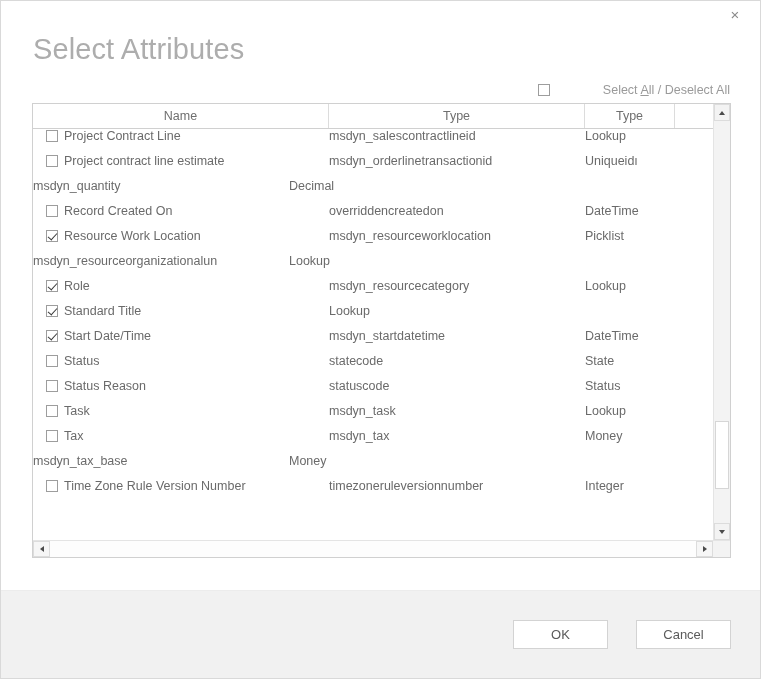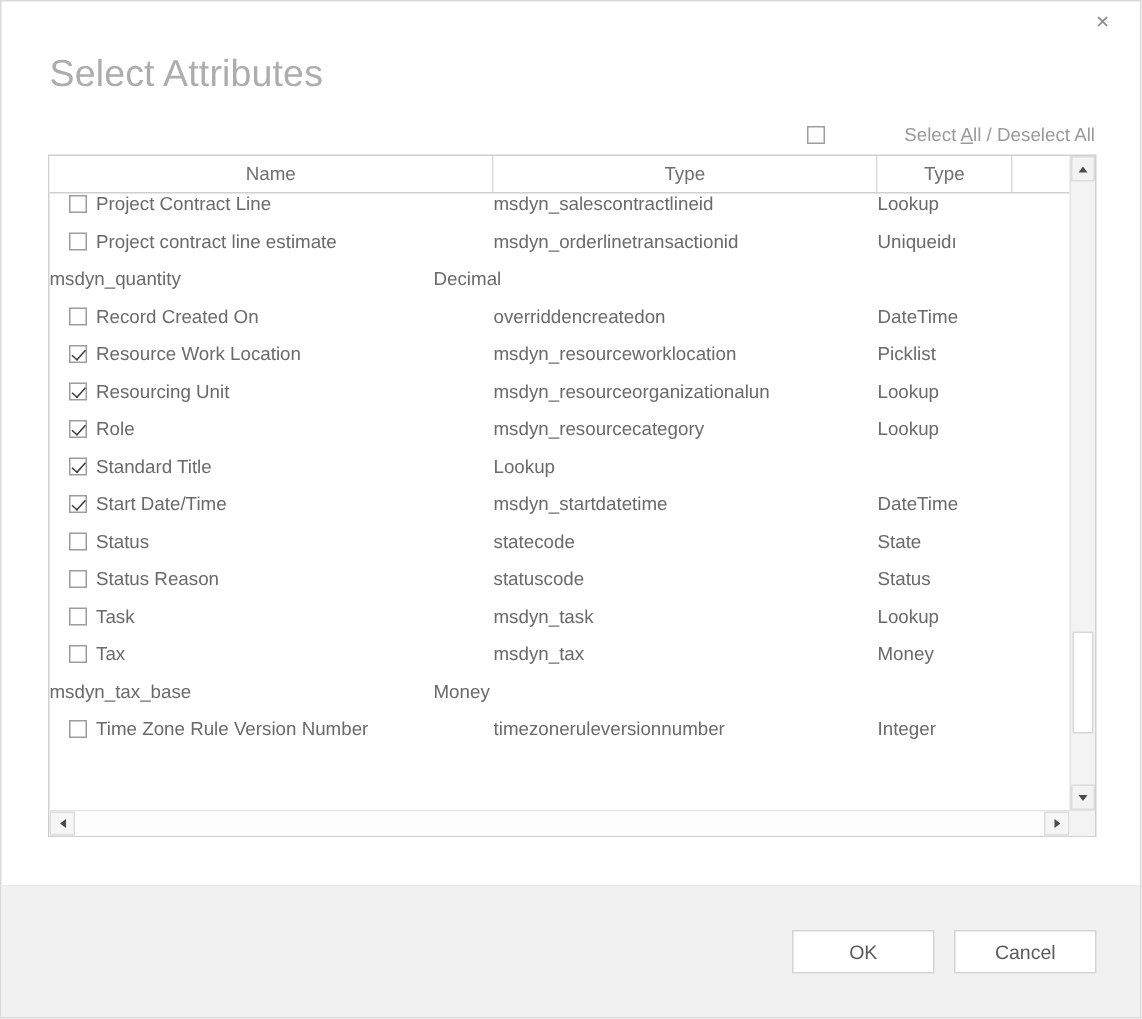--- a/index.html
+++ b/index.html
@@ -43,21 +43,21 @@
     text-align: center;
     font-size: 15px;
     color: #8a8a8a;
     cursor: pointer;
     user-select: none;
     font-family: "Liberation Sans", sans-serif;
   }
 
   .page-title {
     margin: 12px 0 0 32px;
-    font-size: 25px;
+    font-size: 29px;
     font-weight: 400;
     color: #adadad;
     letter-spacing: 0.1px;
     line-height: 36px;
     flex: 0 0 auto;
     font-family: "Liberation Sans", sans-serif;
   }
 
   
   .selectall-row {
@@ -280,21 +280,21 @@
   }
   .btn {
     width: 95px;
     height: 29px;
     background: #ffffff;
     border: 1px solid #d3d3d3;
     font-size: 13px;
     color: #5a5a5a;
     cursor: pointer;
     font-family: "Liberation Sans", sans-serif;
-    margin-left: 13px;
+    margin-left: 28px;
   }
 </style>
 </head>
 <body>
 
 <div class="dialog">
 
   <div class="titlebar">
     <div class="close-btn">×</div>
   </div>
@@ -348,24 +348,20 @@
             </div>
             <div class="row">
               <div class="cell cell-name">
                 <span class="cb checked"></span>
                 <span>Resource Work Location</span>
               </div>
               <div class="cell cell-sch">msdyn_resourceworklocation</div>
               <div class="cell cell-type">Picklist</div>
             </div>
             <div class="row">
-              <div class="cell cell-name">
-                <span class="cb checked"></span>
-                <span>Resourcing Unit</span>
-              </div>
               <div class="cell cell-sch">msdyn_resourceorganizationalun</div>
               <div class="cell cell-type">Lookup</div>
             </div>
             <div class="row">
               <div class="cell cell-name">
                 <span class="cb checked"></span>
                 <span>Role</span>
               </div>
               <div class="cell cell-sch">msdyn_resourcecategory</div>
               <div class="cell cell-type">Lookup</div>

